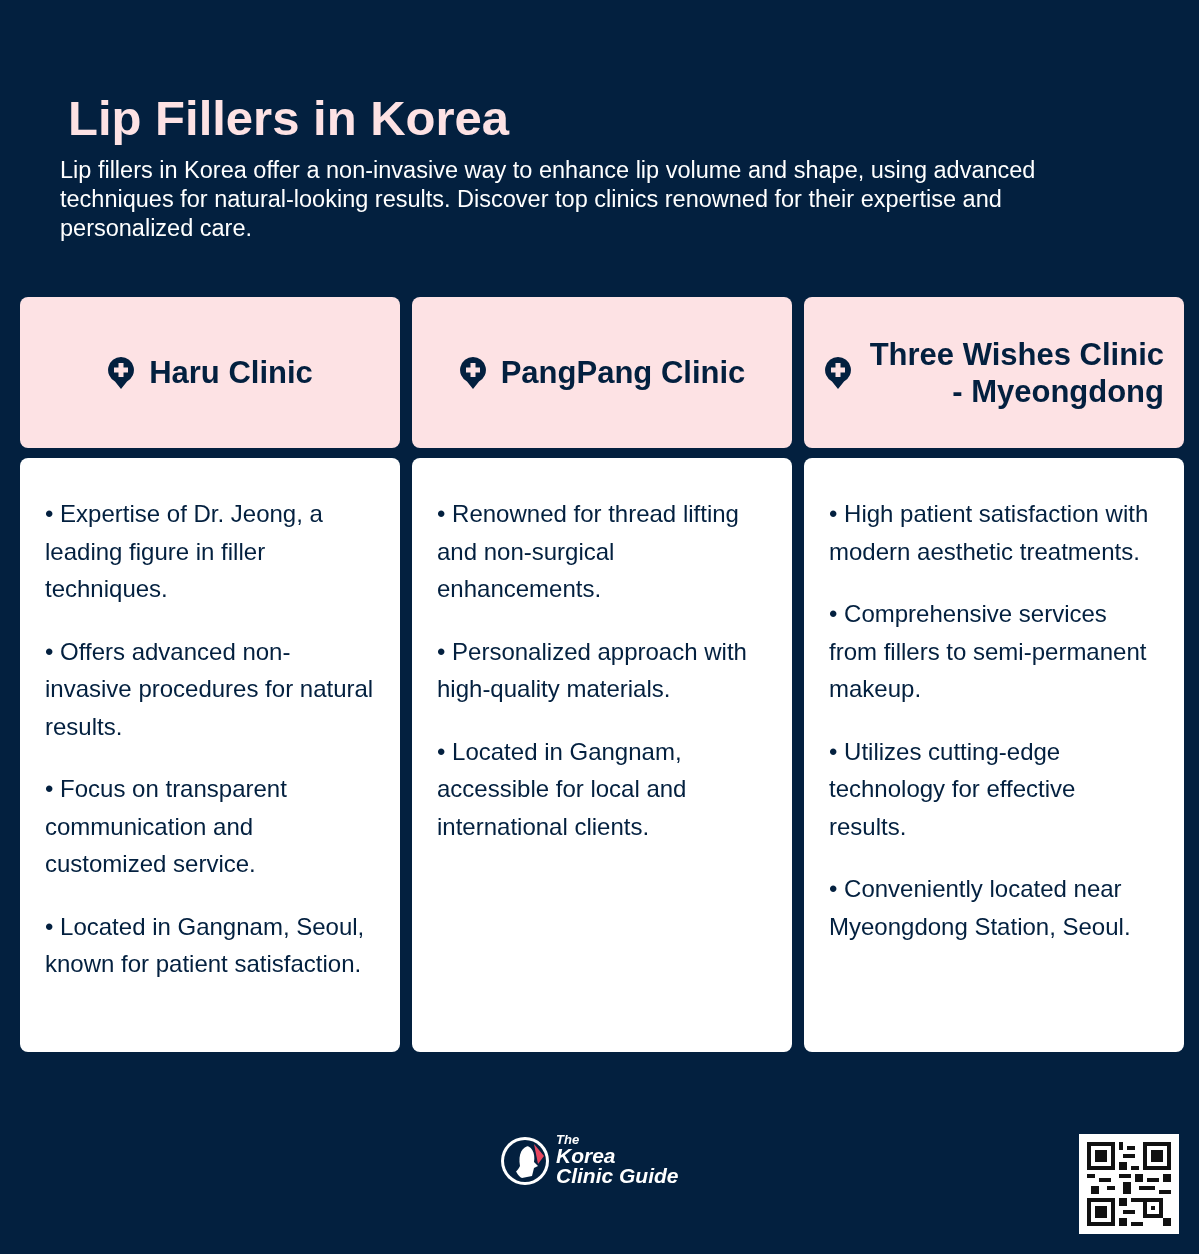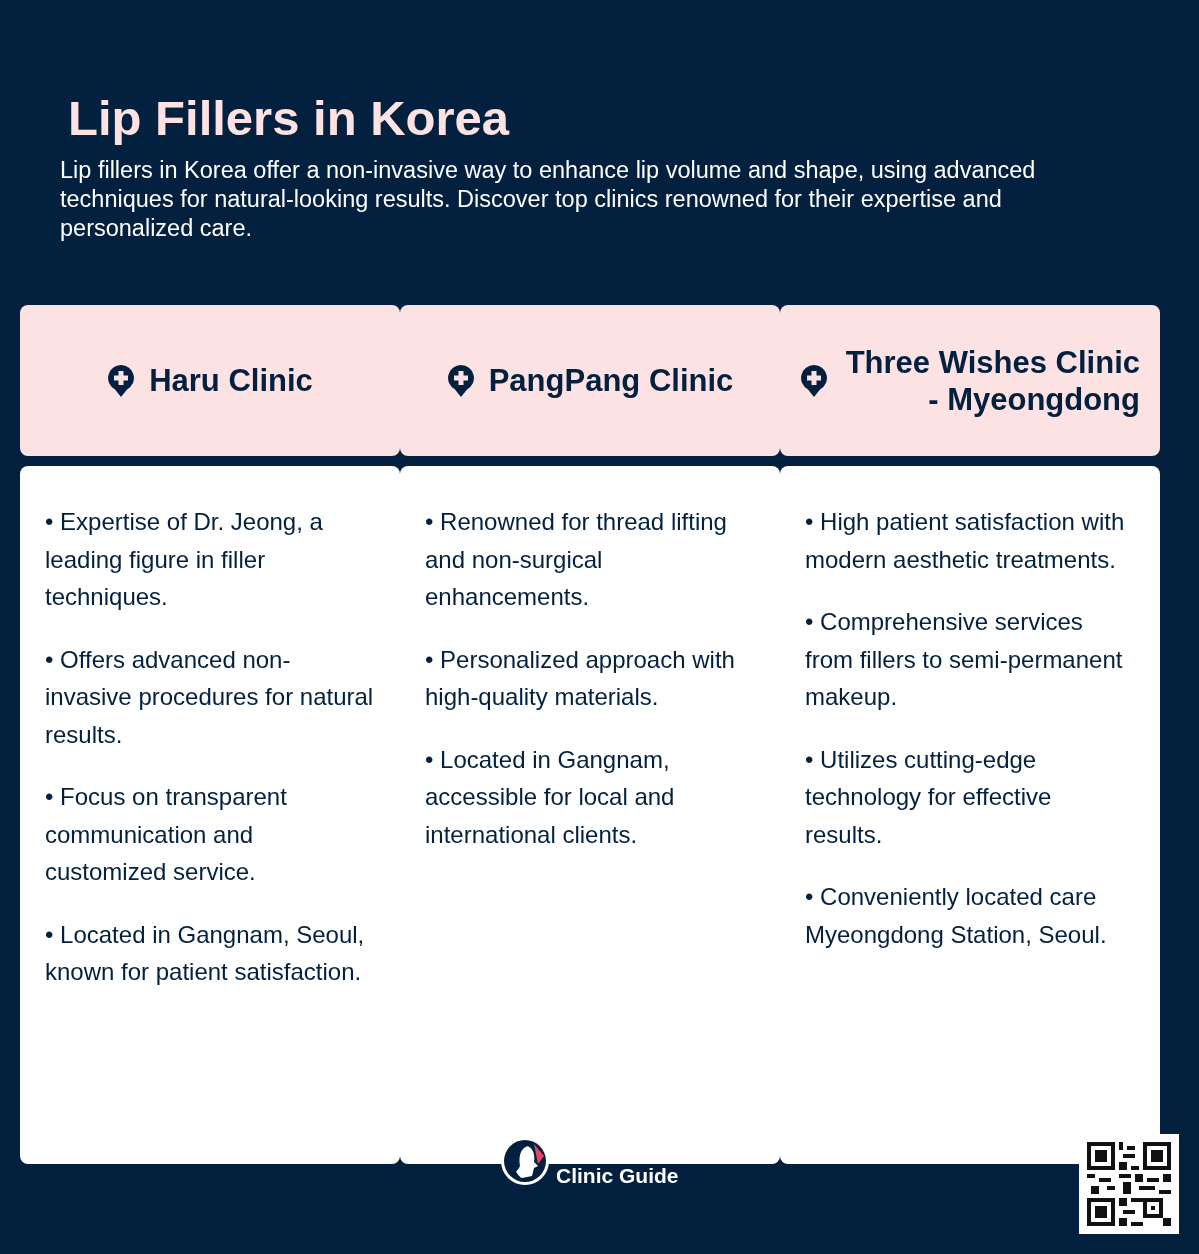--- a/index.html
+++ b/index.html
@@ -5,41 +5,41 @@
   html, body { margin: 0; padding: 0; }
   body {
     width: 1199px; height: 1254px;
     background: #03203f;
     font-family: "Liberation Sans", sans-serif;
     position: relative; overflow: hidden;
   }
   .header { position: absolute; left: 60px; top: 80px; width: 1080px; }
   .title { color: #fde2e4; font-weight: bold; font-size: 49px; line-height: 60px; margin: 8px; }
   .subtitle { color: #ffffff; font-size: 23.5px; line-height: 29px; margin: 8px 0 0 0; }
-  .cols { position: absolute; top: 305px; left: 20px; display: flex; gap: 0; }
+  .cols { position: absolute; top: 297px; left: 20px; display: flex; gap: 12px; }
   .col { width: 380px; }
   .col-head {
     height: 151px; background: #fde2e4; border-radius: 8px;
     display: flex; align-items: center; justify-content: center; gap: 14px;
     padding: 0 20px; box-sizing: border-box;
   }
   .col-head .pin { width: 28px; height: 34px; flex: none; }
   .col-head h2 {
     margin: 0; color: #03203f; font-size: 31px; line-height: 37px;
     font-weight: bold; text-align: center;
   }
   .col-head.wide h2 { flex: 1; text-align: right; }
   .col-body {
-    margin-top: 10px; height: 698px; background: #ffffff; border-radius: 8px;
+    margin-top: 10px; height: 594px; background: #ffffff; border-radius: 8px;
     padding: 37px 25px 0 25px; box-sizing: border-box;
   }
   .col-body p {
     margin: 0 0 25px 0; color: #03203f; font-size: 24px; line-height: 37.5px;
   }
-  .logo { position: absolute; left: 500px; top: 1133px; display: flex; align-items: center; gap: 6px; }
+  .logo { position: absolute; left: 500px; top: 1133px; display: flex; align-items: center; gap: 6px; font-style: italic; }
   .logo-text { color: #fff; font-weight: bold; }
   .logo-text .the { font-size: 13px; line-height: 13px; display: block; }
   .logo-text .big { font-size: 21px; line-height: 20px; display: block; }
   .qr { position: absolute; left: 1079px; top: 1134px; width: 100px; height: 100px; background: #fff; }
 </style>
 </head>
 <body>
 
 <div class="header">
   <h1 class="title">Lip Fillers in Korea</h1>
@@ -83,21 +83,21 @@
       <svg class="pin" viewBox="0 0 28 34">
           <path d="M14 1a13 13 0 0 1 6 24.5L14 33 8 25.5A13 13 0 0 1 14 1z" fill="#03203f"></path>
           <path d="M11.5 7h5v4.5H21v5h-4.5V21h-5v-4.5H7v-5h4.5z" fill="#fde2e4"></path>
         </svg>
       <h2>Three Wishes Clinic - Myeongdong</h2>
     </div>
     <div class="col-body">
       <p>• High patient satisfaction with modern aesthetic treatments.</p>
       <p>• Comprehensive services from fillers to semi-permanent makeup.</p>
       <p>• Utilizes cutting-edge technology for effective results.</p>
-      <p>• Conveniently located care Myeongdong Station, Seoul.</p>
+      <p>• Conveniently located near Myeongdong Station, Seoul.</p>
     </div>
   </div>
 </div>
 
 <div class="logo">
   <svg width="50" height="52" viewBox="0 0 50 52">
     <circle cx="25" cy="27" r="24" fill="#ffffff"></circle>
     <circle cx="25" cy="27" r="21" fill="#03203f"></circle>
     <path d="M34 10 L44 22 L38 30 Z" fill="#e8475f"></path>
     <path d="M18 12 C30 8 36 18 34 28 L38 32 L34 34 L32 42 L22 44 C14 40 12 26 18 12 Z" fill="#ffffff"></path>

